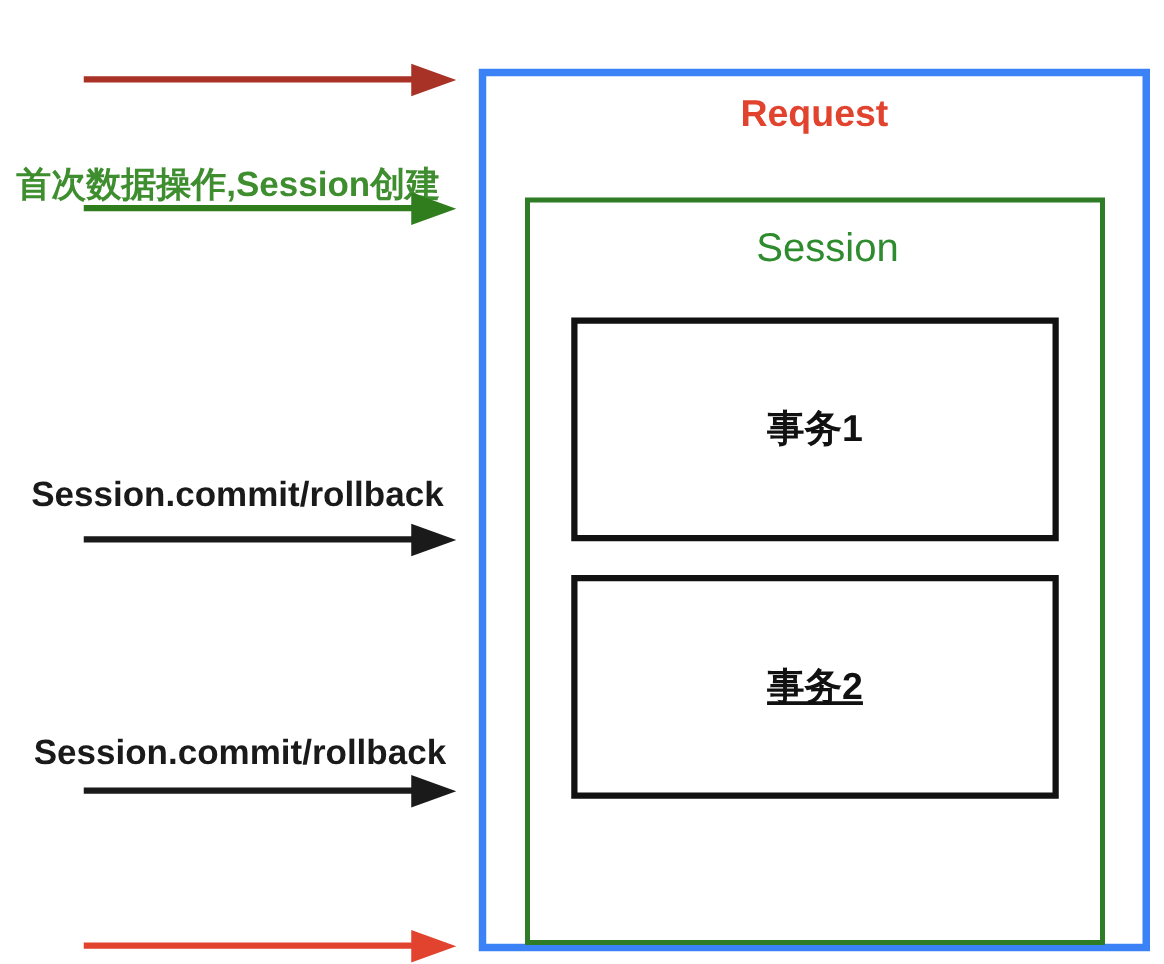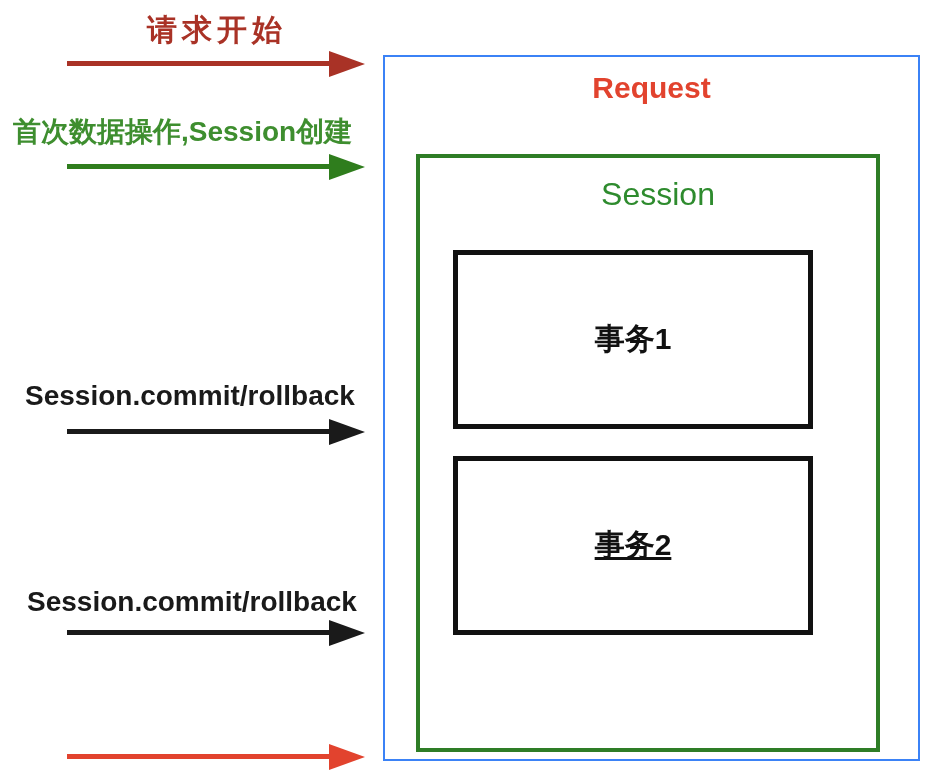--- a/index.html
+++ b/index.html
@@ -17,21 +17,21 @@
   }
   
   .lbl {
     position: absolute;
     font-weight: bold;
     font-size: 28px;
     line-height: 1.15;
     white-space: nowrap;
   }
   .lbl-start   { left: 147px; top: 13px;  font-size: 30px; letter-spacing: 5px; color: #A93226; }
-  .lbl-create  { left: 13px;  top: 116px; color: #3E8E2F; }
+  .lbl-create  { left: 13px;  top: 132px; color: #3E8E2F; }
   .lbl-commit1 { left: 25px;  top: 380px; color: #1A1A1A; }
   .lbl-commit2 { left: 27px;  top: 586px; color: #1A1A1A; }
   .lbl-end     { left: 40px;  top: 688px; color: #E2432E; }
 
   
   .arrow {
     position: absolute;
     left: 67px;
     width: 298px;
     height: 26px;
@@ -60,21 +60,21 @@
   .arrow-commit2 { top: 620px; color: #1A1A1A; }
   .arrow-end     { top: 744px; color: #E2432E; }
 
   
   .request-box {
     position: absolute;
     left: 383px;
     top: 55px;
     width: 537px;
     height: 706px;
-    border: 2px solid #3b82f6;
+    border: 6px solid #3b82f6;
     box-sizing: border-box;
   }
   .request-title {
     margin-top: 14px;
     text-align: center;
     font-size: 30px;
     font-weight: bold;
     color: #E2432E;
   }
   .session-box {
@@ -90,40 +90,39 @@
     margin-top: 18px;
     text-align: center;
     font-size: 32px;
     font-weight: normal;
     color: #2E8B2E;
     padding-left: 20px;
   }
   .txn-box {
     position: absolute;
     left: 33px;
-    width: 360px;
+    width: 390px;
     height: 179px;
     border: 5px solid #111111;
     box-sizing: border-box;
     display: flex;
     align-items: center;
     justify-content: center;
     font-size: 30px;
     font-weight: bold;
     color: #111111;
   }
   .txn-1 { top: 92px; }
   .txn-2 { top: 298px; text-decoration: underline; }
 </style>
 </head>
 <body>
 
 <div class="stage">
 
-  <div class="lbl lbl-start">请求开始</div>
   <div class="lbl lbl-create">首次数据操作,Session创建</div>
   <div class="lbl lbl-commit1">Session.commit/rollback</div>
   <div class="lbl lbl-commit2">Session.commit/rollback</div>
 
   <div class="arrow arrow-start">
     <div class="shaft"></div>
     <div class="head"></div>
   </div>
   <div class="arrow arrow-create">
     <div class="shaft"></div>

